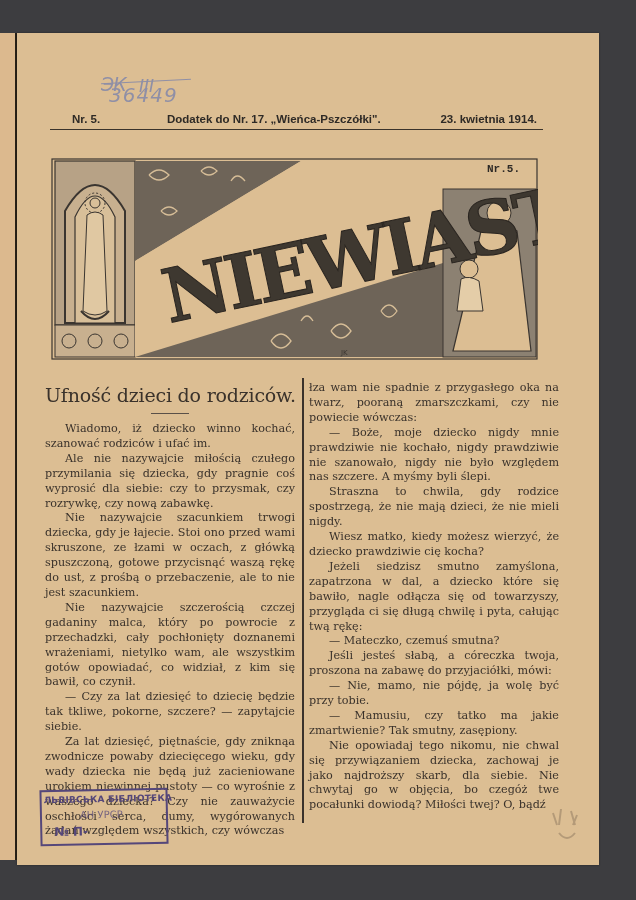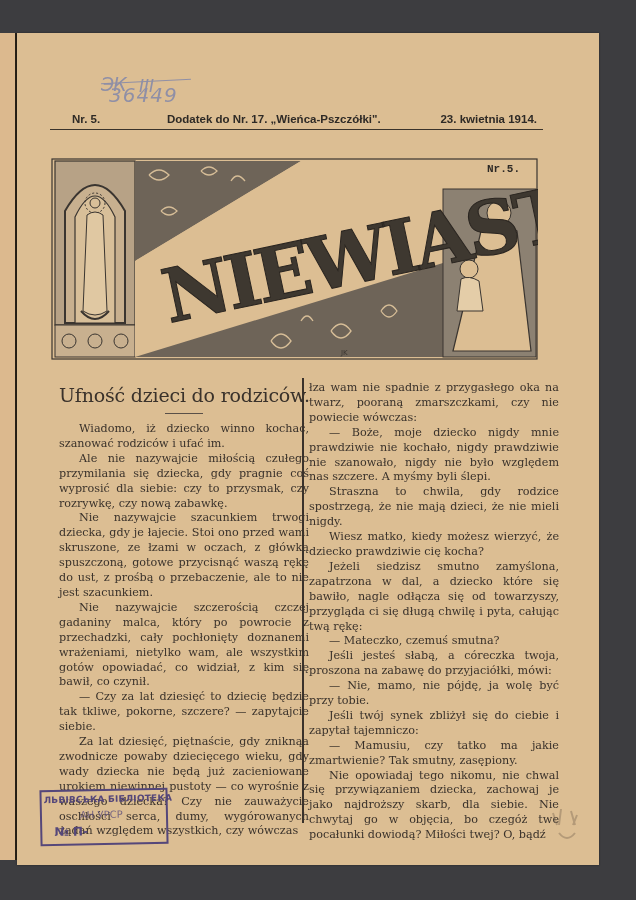--- a/index.html
+++ b/index.html
@@ -38,21 +38,21 @@
 
   .masthead {
     position:absolute; left:34px; top:118px; width:487px; height:212px;
   }
   .mast-nr {
     position:absolute; left:470px; top:130px;
     font-family:Liberation Mono, monospace; font-weight:bold; font-size:11px; color:#2e2a26;
   }
 
   .col { position:absolute; top:348px; width:248px; font-size:11.2px; line-height:14.9px; color:#3a322b; text-align:justify; }
-  .col-left { left:42px; width:250px; }
+  .col-left { left:28px; width:250px; }
   .col-right { left:292px; width:250px; }
   .col p { margin:0; text-indent:20px; }
   .col p.noind { text-indent:0; }
   .article-title {
     font-size:19px; line-height:24px; color:#3a322b; margin:2px 0 6px 0; white-space:nowrap; letter-spacing:-0.2px;
   }
   .title-rule { width:38px; height:1px; background:#5a5048; margin:0 auto 8px auto; }
   .divider {
     position:absolute; left:285px; top:345px; width:1.5px; height:445px; background:#3a322b;
   }
@@ -141,21 +141,20 @@
 
   <div class="col col-right">
     <p class="noind">łza wam nie spadnie z przygasłego oka na twarz, pooraną zmarszczkami, czy nie powiecie wówczas:</p>
     <p>— Boże, moje dziecko nigdy mnie prawdziwie nie kochało, nigdy prawdziwie nie szanowało, nigdy nie było względem nas szczere. A myśmy byli ślepi.</p>
     <p>Straszna to chwila, gdy rodzice spostrzegą, że nie mają dzieci, że nie mieli nigdy.</p>
     <p>Wiesz matko, kiedy możesz wierzyć, że dziecko prawdziwie cię kocha?</p>
     <p>Jeżeli siedzisz smutno zamyślona, zapatrzona w dal, a dziecko które się bawiło, nagle odłącza się od towarzyszy, przygląda ci się długą chwilę i pyta, całując twą rękę:</p>
     <p>— Mateczko, czemuś smutna?</p>
     <p>Jeśli jesteś słabą, a córeczka twoja, proszona na zabawę do przyjaciółki, mówi:</p>
     <p>— Nie, mamo, nie pójdę, ja wolę być przy tobie.</p>
-    <p>Jeśli twój synek zbliżył się do ciebie i zapytał tajemniczo:</p>
     <p>— Mamusiu, czy tatko ma jakie zmartwienie? Tak smutny, zasępiony.</p>
     <p>Nie opowiadaj tego nikomu, nie chwal się przywiązaniem dziecka, zachowaj je jako najdroższy skarb, dla siebie. Nie chwytaj go w objęcia, bo czegóż twe pocałunki dowiodą? Miłości twej? O, bądź</p>
   </div>
 
   <div class="stamp">
     <span class="s1">ЛЬВІВСЬКА БІБЛІОТЕКА</span>
     <span class="s2">АН УРСР</span>
     <span class="s3">№ П-</span>
   </div>
 

